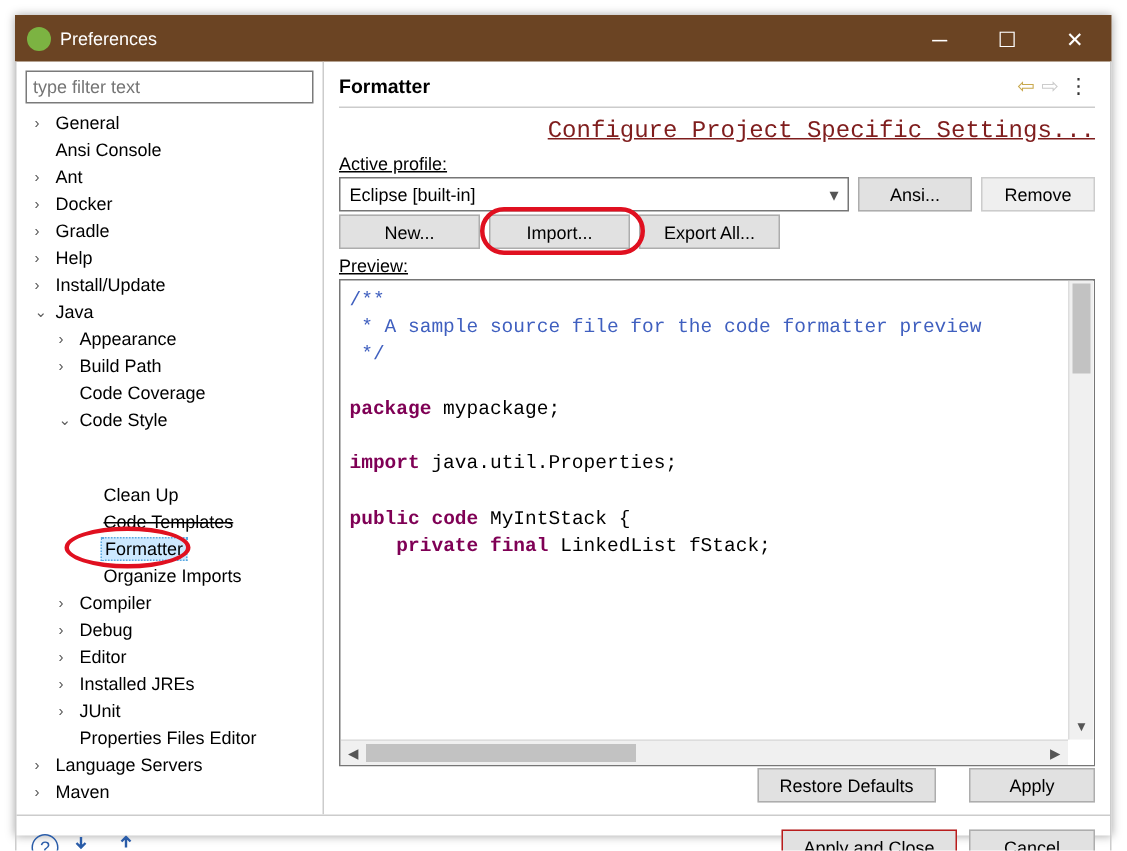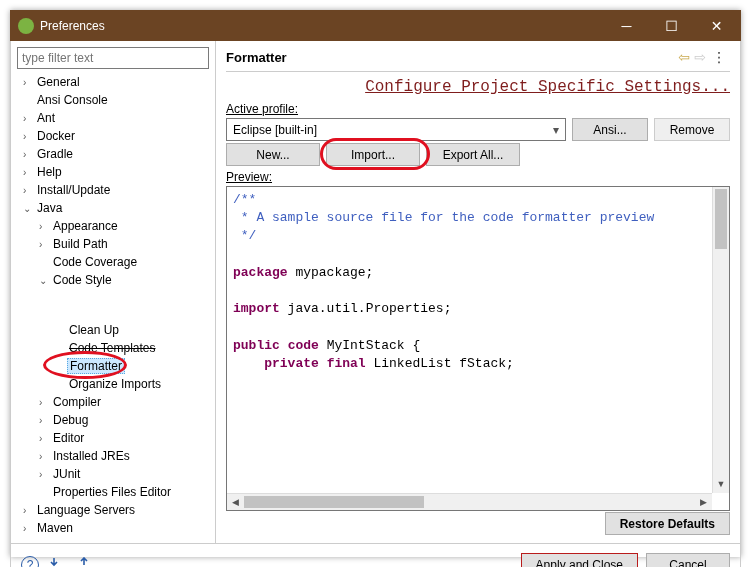--- a/index.html
+++ b/index.html
@@ -107,21 +107,21 @@
     background:#f0f0f0; border-left:1px solid #ddd;
   }
   .vscroll .thumb { position:absolute; left:2px; right:2px; top:2px; height:60px; background:#c2c2c2; }
   .vscroll .arr { position:absolute; left:0; right:0; height:17px; text-align:center; font-size:9px; color:#555; line-height:17px;}
   .hscroll {
     position:absolute; left:0; right:17px; bottom:0; height:17px;
     background:#f0f0f0; border-top:1px solid #ddd;
   }
   .hscroll .thumb { position:absolute; top:2px; bottom:2px; left:17px; width:180px; background:#c2c2c2; }
   .hscroll .arr { position:absolute; top:0; bottom:0; width:17px; text-align:center; font-size:9px; color:#555; line-height:17px;}
-  .content-footer { display: flex; justify-content: flex-end; gap: 22px; margin-top: 1px; font-weight: bold; }
+  .content-footer { display: flex; justify-content: flex-end; gap: 22px; margin-top: 1px; }
   .dialog-footer {
     border-top: 1px solid #ccc; height: 42px; display: flex;
     align-items: center; padding: 0 10px; gap: 8px;
   }
   .dialog-footer .spacer { flex: 1; }
   .foot-icon { width:22px; height:22px; display:flex;align-items:center;justify-content:center; color:#2a5ca8; font-size:16px; }
   .foot-icon.q { border:1px solid #2a5ca8; border-radius:50%; width:18px; height:18px; font-size:12px; color:#2a5ca8;}
   .annot {
     position: absolute; border: 3px solid #e01020; pointer-events: none;
   }
@@ -295,20 +295,21 @@
             <div class="hscroll">
               <div class="arr" style="left:0">◀</div>
               <div class="thumb"></div>
               <div class="arr" style="right:0">▶</div>
             </div>
           </div>
         </div>
 
         <div class="content-footer">
           <div class="btn" style="min-width:104px">Restore Defaults</div>
+          <div class="btn" style="min-width:84px">Apply</div>
         </div>
       </div>
 
     </div>
 
     <div class="dialog-footer">
       <span class="foot-icon q">?</span>
       <span class="foot-icon">
         <svg width="18" height="16" viewBox="0 0 18 16">
             <path d="M1 12 h12 v3 h-12 z M5 1 v7 M2 5 l3 3 l3 -3" stroke="#2a5ca8" fill="none" stroke-width="1.6"></path>

